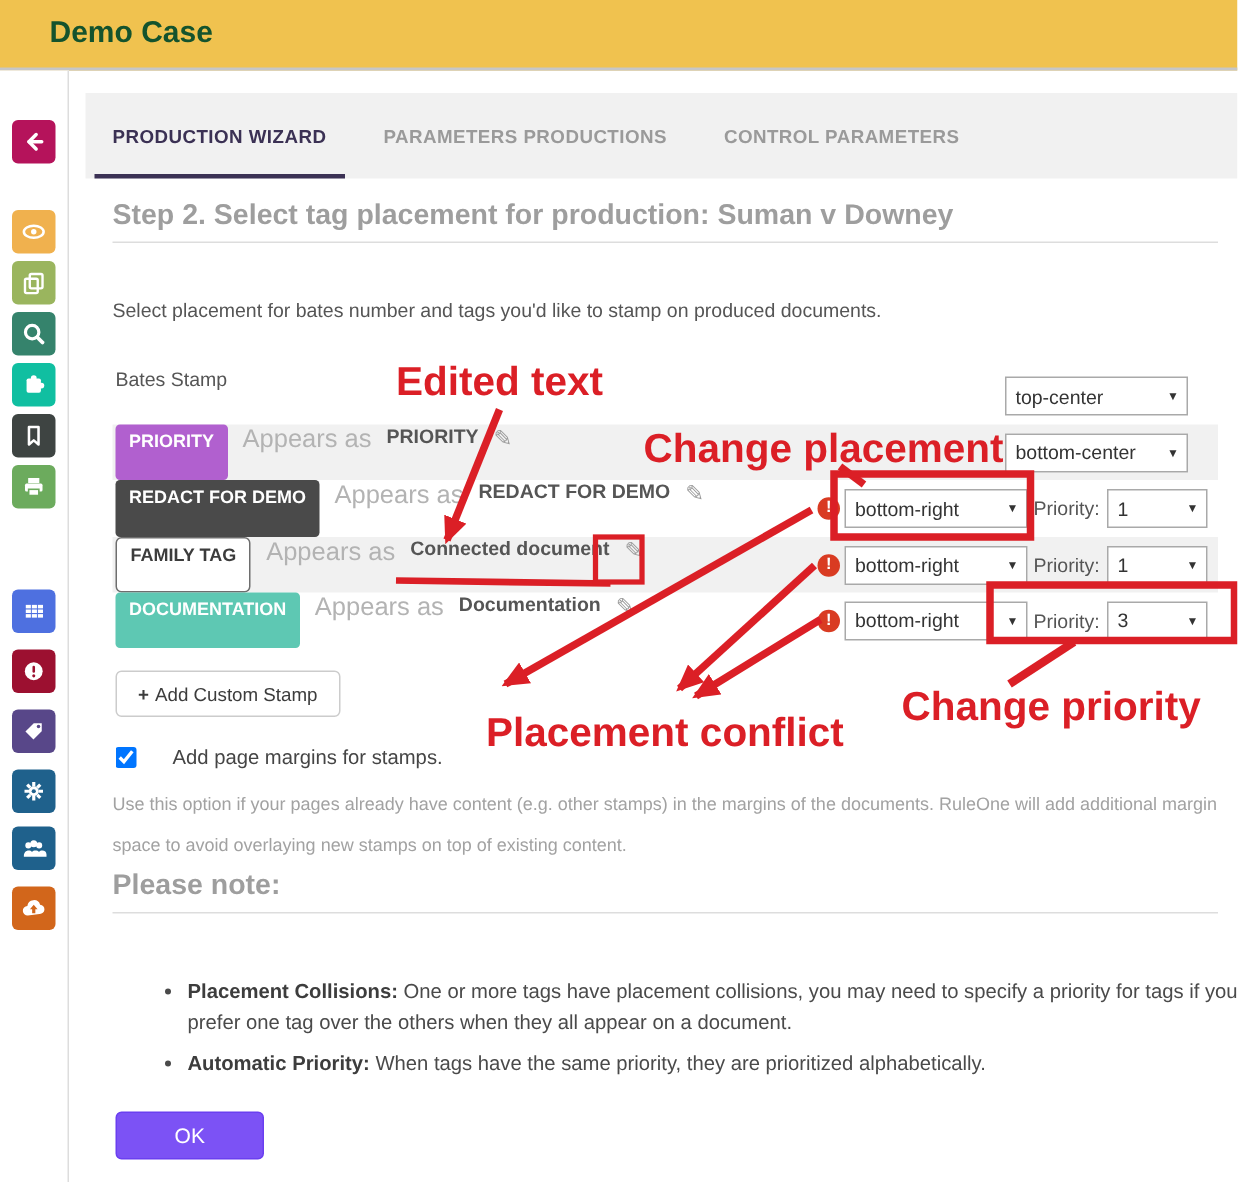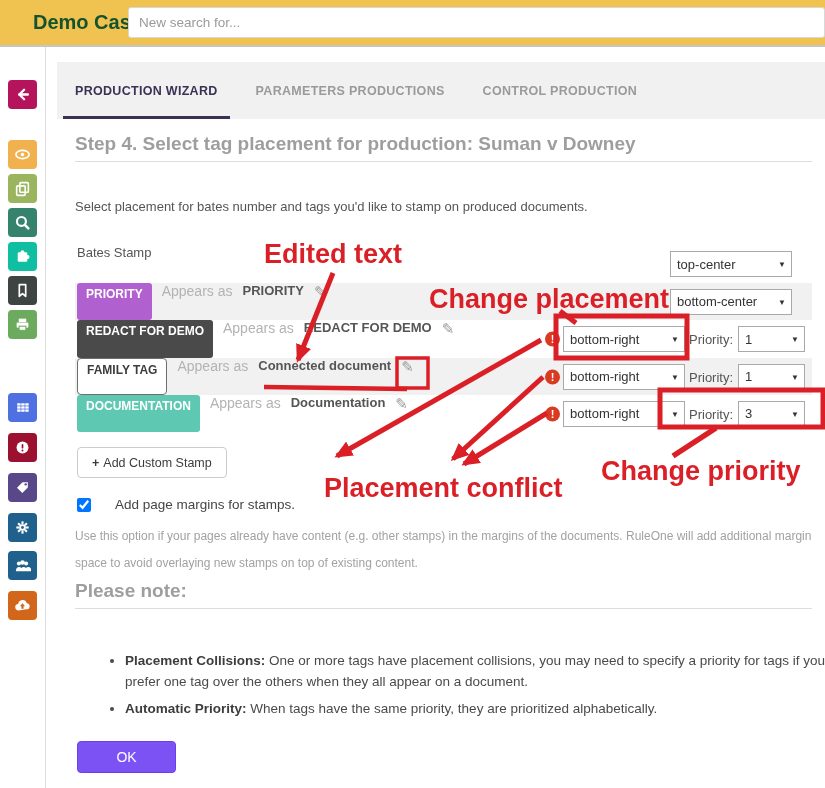--- a/index.html
+++ b/index.html
@@ -27,21 +27,21 @@
   .h2{position:absolute;left:75px;font-size:19px;font-weight:600;color:#9e9e9e;}
   .rule{position:absolute;left:75px;width:737px;border-top:1px solid #ddd;height:0;}
   .desc{position:absolute;left:75px;top:199px;font-size:13px;color:#555;}
 
   
   .rows{position:absolute;left:75px;top:245px;width:737px;}
   .row{position:absolute;left:0;width:737px;display:flex;gap:10px;padding-left:2px;box-sizing:border-box;}
   .row.stripe{background:#f1f1f1;}
   .badge{font-size:12px;font-weight:bold;color:#fff;padding:4px 9px;border-radius:3px;white-space:nowrap;}
   .badge.outline{color:#3c3c3c;border:1px solid #6e6e6e;border-radius:4px;background:#fff;}
-  .appears{color:#b3b3b3;font-size:14px;}
+  .appears{color:#b3b3b3;font-size:17px;}
   .appears-val{color:#555;font-size:13px;font-weight:bold;}
   .pencil{color:#9a9a9a;font-size:15px;cursor:pointer;}
   .excl{position:absolute;left:470px;top:50%;transform:translateY(-50%);width:15px;height:15px;border-radius:50%;
         color:#fff;font-size:11px;font-weight:bold;line-height:15px;text-align:center;}
   .sel{position:absolute;top:50%;transform:translateY(-50%);height:26px;}
   .sel select{width:100%;height:26px;border:1px solid #a9a9a9;background:#fff;border-radius:0;
         font-family:"Liberation Sans",sans-serif;font-size:13px;color:#333;
         -webkit-appearance:none;appearance:none;padding:0 18px 0 6px;box-sizing:border-box;cursor:pointer;}
   .caret{position:absolute;right:6px;top:50%;transform:translateY(-50%);font-size:8px;color:#333;pointer-events:none;}
   .sel-right{right:20px;width:122px;}
@@ -66,21 +66,20 @@
 
   
   .overlay{position:absolute;left:0;top:0;z-index:50;pointer-events:none;}
   .ann-text text{font-family:"Liberation Sans",sans-serif;font-weight:bold;font-size:27px;fill:#db1f26;}
 </style>
 </head>
 <body>
 
 <div class="hdr">
   <div class="hdr-title">Demo Case</div>
-  <input class="search" type="text" placeholder="New search for..." style="">
 </div>
 
 <div class="sidebar">
   <div class="sicon" style="top: 33px; background: rgb(181, 19, 91);">
     <svg viewBox="0 0 16 16">
         <path d="M9.5 3.5 5 8l4.5 4.5" stroke="#fff" stroke-width="2.2" fill="none" stroke-linecap="round" stroke-linejoin="round"></path>
         <line x1="5" y1="8" x2="13" y2="8" stroke="#fff" stroke-width="2.2" stroke-linecap="round"></line>
       </svg>
   </div>
   <div class="sicon" style="top: 93px; background: rgb(240, 177, 78);">
@@ -182,24 +181,24 @@
     <svg viewBox="0 0 16 16">
         <path fill="#fff" d="M4.3 12.6a3 3 0 0 1-.3-6 4.1 4.1 0 0 1 8-.8 2.9 2.9 0 0 1-.4 5.8z"></path>
         <path fill="#d2661b" d="M8 5.8l2.4 2.9H9v2.4H7V8.7H5.6z"></path>
       </svg>
   </div>
 </div>
 
 <div class="tabbar">
   <div class="tab active">PRODUCTION WIZARD</div>
   <div class="tab">PARAMETERS PRODUCTIONS</div>
-  <div class="tab">CONTROL PRODUCTION</div>
-</div>
-
-<div class="h2" style="top:133px">Step 4. Select tag placement for production: Suman v Downey</div>
+  <div class="tab">CONTROL PARAMETERS</div>
+</div>
+
+<div class="h2" style="top:133px">Step 2. Select tag placement for production: Suman v Downey</div>
 <div class="rule" style="top:161px"></div>
 <div class="desc">Select placement for bates number and tags you'd like to stamp on produced documents.</div>
 
 <div class="rows">
 
   <div class="row" style="top:0;height:38px">
     <span>Bates Stamp</span>
     <span class="sel sel-right">
       <select><option>top-center</option></select>
       <span class="caret">▼</span>

